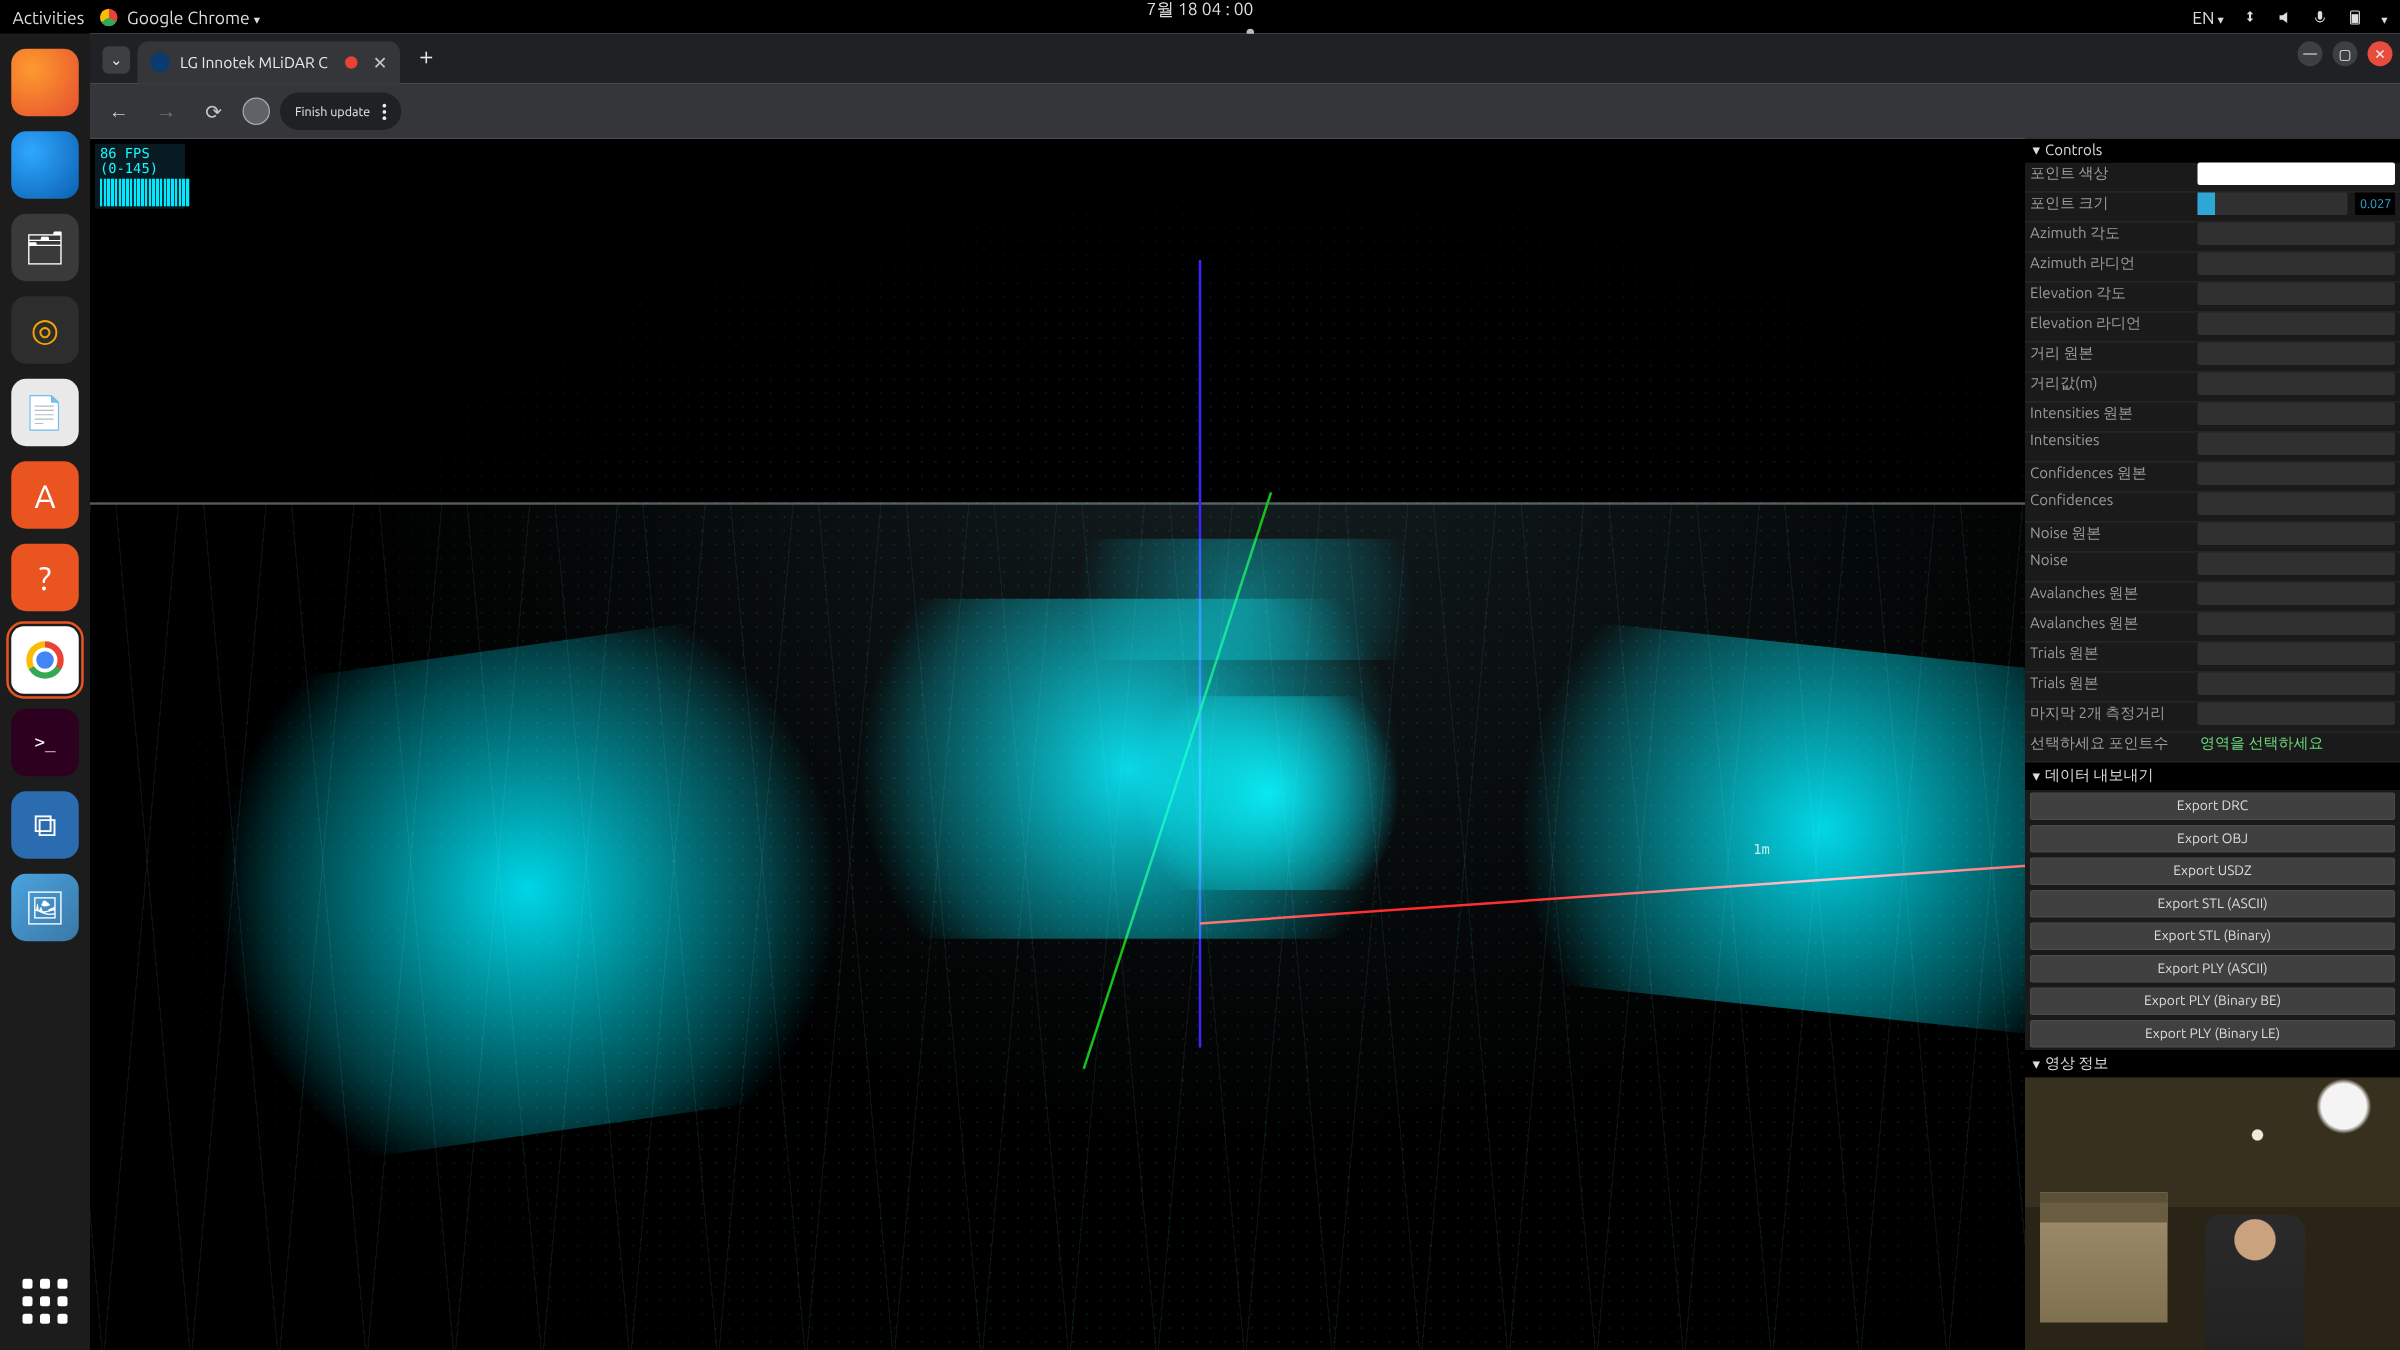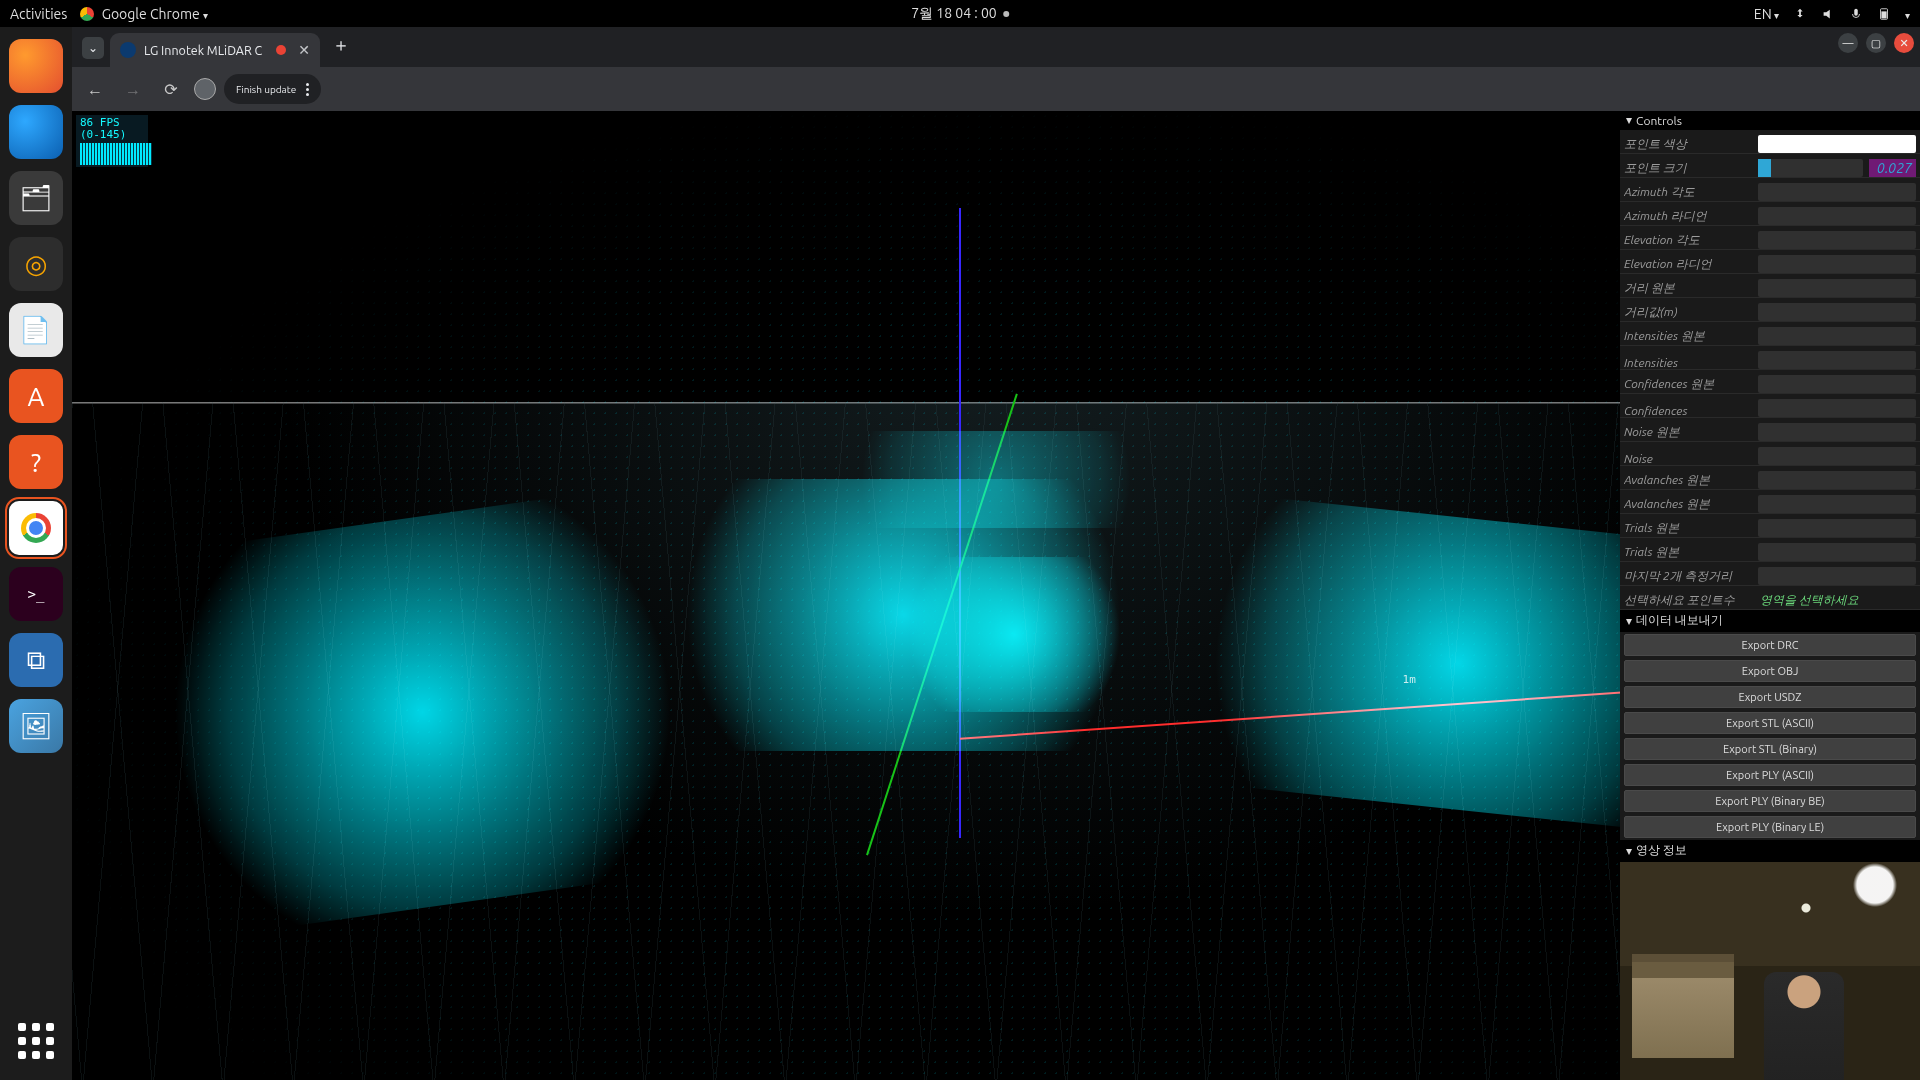--- a/index.html
+++ b/index.html
@@ -9,21 +9,21 @@
   background: #1e1e1e; color: #eee; overflow: hidden;
   font-size: 13px;
 }
 
 .gnome-panel {
   position: absolute; top: 0; left: 0; right: 0; height: 27px;
   background: #000; color: #ddd; display: flex; align-items: center;
   padding: 0 10px; font-size: 14px;
 }
 .gnome-panel .left { display: flex; gap: 13px; align-items: center; }
-.gnome-panel .center { position: absolute; left: 50%; transform: translateX(-50%); display:flex; align-items:center; gap:6px;}
+.gnome-panel .center { position: absolute; left: 50%; transform: translateX(-50%); display:flex; align-items:flex-end; gap:6px;flex-direction:column;}
 .gnome-panel .right { margin-left: auto; display: flex; gap: 14px; align-items: center; }
 .chev-down::after { content: " ▾"; font-size: 10px; }
 .tray-ico { width: 14px; height: 14px; display:inline-block; }
 
 
 .dock {
   position: absolute; top: 27px; left: 0; bottom: 0; width: 72px;
   background: rgba(28,28,28,.92); display: flex; flex-direction: column;
   align-items: center; padding-top: 12px; gap: 12px;
 }
@@ -166,26 +166,26 @@
 .gui {
   position:absolute; top:0; right:0; width:300px;
   background:#1a1a1a; color:#bdbdbd; font-size:12px;
   display:flex; flex-direction:column;
 }
 .gui-section-hdr{
   background:#000; color:#ddd; padding:2px 6px; font-size:12px;
   display:flex; align-items:center; gap:4px; border-bottom:1px solid #000;
 }
 .gui-row{
-  display:flex; align-items:flex-end; height:24px; padding:0 4px;
-  border-bottom:1px solid #2a2a2a; gap:6px;font-style:italic;
+  display:flex; align-items:flex-start; height:24px; padding:0 4px;
+  border-bottom:1px solid #2a2a2a; gap:6px;
 }
 .gui-row .lbl{ width:128px; color:#9c9c9c; white-space:nowrap; overflow:hidden; text-overflow:ellipsis;}
 .gui-row .fld{ flex:1; height:18px; background:#303030; border-radius:2px; position:relative;}
-.gui-row .num{ width:47px; height:18px; background:#701a75; color:#2fa7d6; text-align:right; padding:0 4px; font-size:14px; line-height:18px;}
+.gui-row .num{ width:32px; height:18px; background:#000000; color:#2fa7d6; text-align:right; padding:0 4px; font-size:10px; line-height:18px;}
 .slider-track{ position:absolute; inset:0; }
 .slider-fill{ position:absolute; left:0; top:0; bottom:0; width:12%; background:#2fa7d6;}
 .swatch-white{ background:#fff !important; }
 
 .gui-row.msg .fld{ background:transparent; color:#6ad67a; text-align:left; padding:0 2px; line-height:18px;}
 
 .gui-btn{
   height:22px; margin:2px 4px; background:#404040; color:#ddd;
   border:1px solid #4a4a4a; border-radius:2px;
   display:flex; align-items:center; justify-content:center; font-size:11px;

